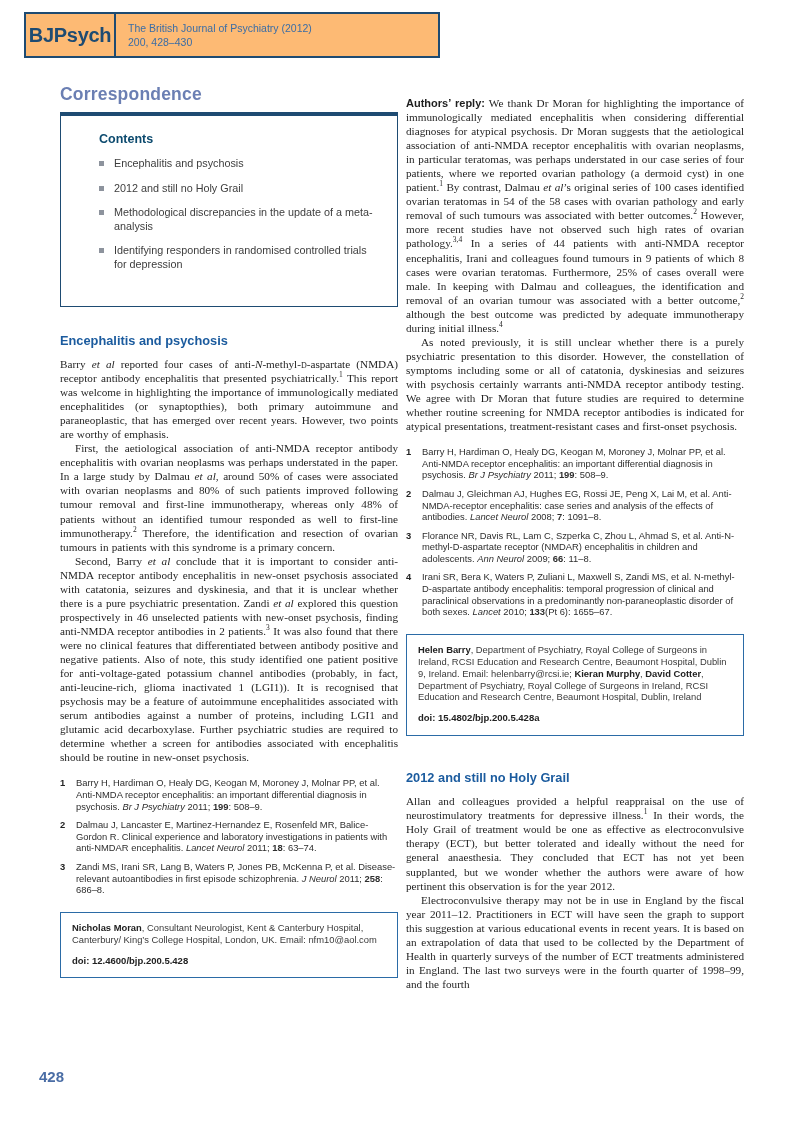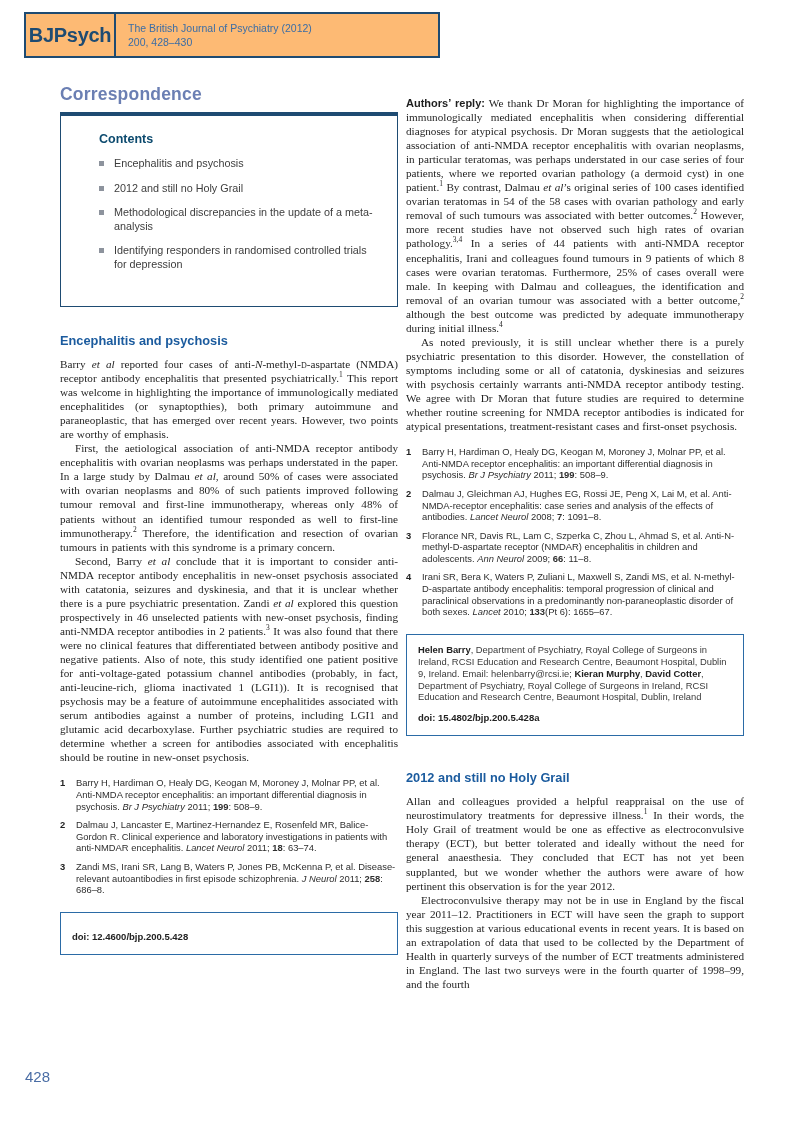--- a/index.html
+++ b/index.html
@@ -43,21 +43,21 @@
   .refs{list-style:none;margin:13px 0 0 0;padding:0;}
   .ref{display:flex;gap:7px;font-size:9.4px;line-height:11.6px;color:#2e2e2e;margin-bottom:7px;}
   .ref-num{font-weight:bold;flex:0 0 9px;color:#222;}
   .ref-text{flex:1;}
 
   .author-box{border:1.5px solid #2b6ba6;padding:9px 11px 11px 11px;margin-top:16px;
     font-size:9.4px;line-height:11.9px;color:#3a3a3a;box-sizing:border-box;}
   .author-box b{color:#222;}
   .doi{font-weight:bold;margin-top:9px;color:#222;font-size:9.5px;}
 
-  .page-number{position:absolute;left:25px;top:1068px;font-size:15px;font-weight:400;color:#4a6da5;text-align:right;}
+  .page-number{position:absolute;left:39px;top:1068px;font-size:15px;font-weight:700;color:#4a6da5;text-align:right;}
 </style>
 </head>
 <body>
 
 <div class="page">
 
   <header class="masthead">
     <div class="logo">BJPsych</div>
     <div class="journal-info">
       <div>The British Journal of Psychiatry (2012)</div>
@@ -106,20 +106,21 @@
         <span class="ref-num">2</span>
         <span class="ref-text">Dalmau J, Lancaster E, Martinez-Hernandez E, Rosenfeld MR, Balice-Gordon R. Clinical experience and laboratory investigations in patients with anti-NMDAR encephalitis. <i>Lancet Neurol</i> 2011; <b>18</b>: 63–74.</span>
       </li>
       <li class="ref">
         <span class="ref-num">3</span>
         <span class="ref-text">Zandi MS, Irani SR, Lang B, Waters P, Jones PB, McKenna P, et al. Disease-relevant autoantibodies in first episode schizophrenia. <i>J Neurol</i> 2011; <b>258</b>: 686–8.</span>
       </li>
     </ol>
 
     <div class="author-box">
+      <div><b>Nicholas Moran</b>, Consultant Neurologist, Kent &amp; Canterbury Hospital, Canterbury/ King’s College Hospital, London, UK. Email: nfm10@aol.com</div>
       <div class="doi">doi: 12.4600/bjp.200.5.428</div>
     </div>
   </div>
 
   <div class="col col-right">
     <p class="body"><span class="reply-label">Authors’ reply:</span> We thank Dr Moran for highlighting the importance of immunologically mediated encephalitis when considering differential diagnoses for atypical psychosis. Dr Moran suggests that the aetiological association of anti-NMDA receptor encephalitis with ovarian neoplasms, in particular teratomas, was perhaps understated in our case series of four patients, where we reported ovarian pathology (a dermoid cyst) in one patient.<sup>1</sup> By contrast, Dalmau <i>et al</i>’s original series of 100 cases identified ovarian teratomas in 54 of the 58 cases with ovarian pathology and early removal of such tumours was associated with better outcomes.<sup>2</sup> However, more recent studies have not observed such high rates of ovarian pathology.<sup>3,4</sup> In a series of 44 patients with anti-NMDA receptor encephalitis, Irani and colleagues found tumours in 9 patients of which 8 cases were ovarian teratomas. Furthermore, 25% of cases overall were male. In keeping with Dalmau and colleagues, the identification and removal of an ovarian tumour was associated with a better outcome,<sup>2</sup> although the best outcome was predicted by adequate immunotherapy during initial illness.<sup>4</sup></p>
     <p class="body indent">As noted previously, it is still unclear whether there is a purely psychiatric presentation to this disorder. However, the constellation of symptoms including some or all of catatonia, dyskinesias and seizures with psychosis certainly warrants anti-NMDA receptor antibody testing. We agree with Dr Moran that future studies are required to determine whether routine screening for NMDA receptor antibodies is indicated for atypical presentations, treatment-resistant cases and first-onset psychosis.</p>
 
     <ol class="refs">
       <li class="ref">

